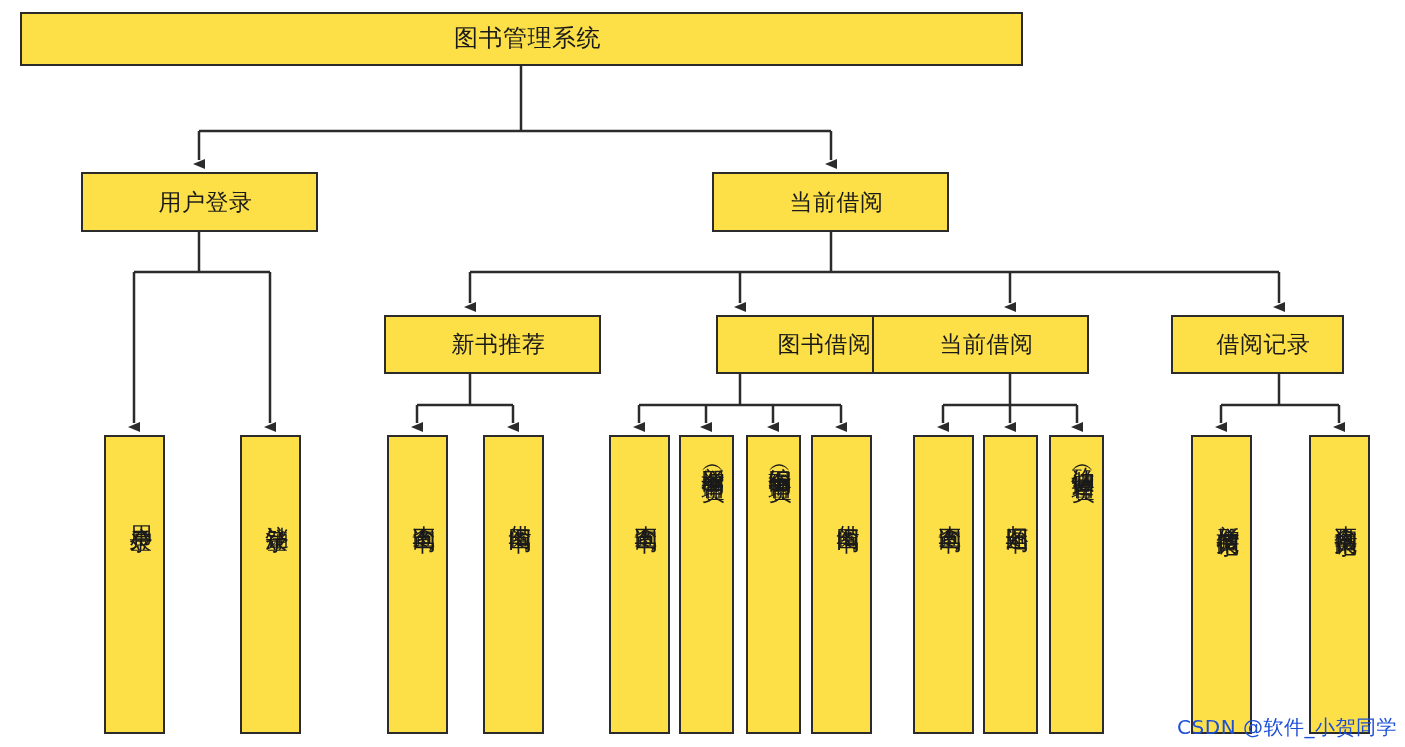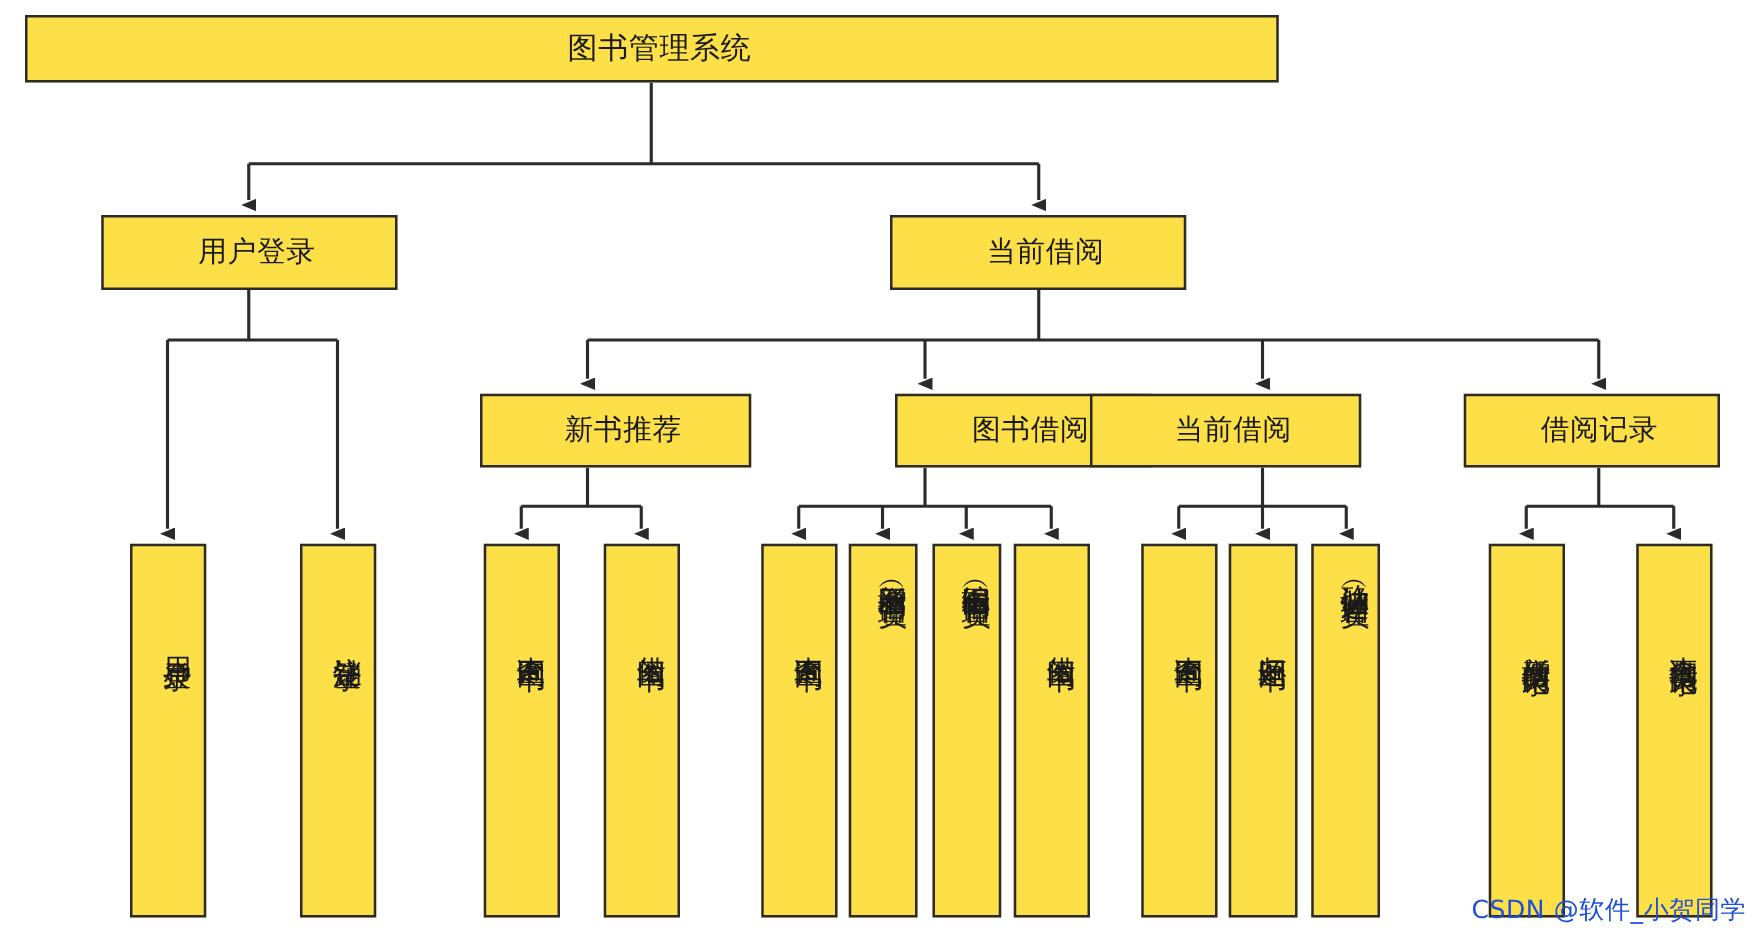--- a/index.html
+++ b/index.html
@@ -141,21 +141,21 @@
 
   <div class="node horiz" style="left:362px; top:315px; width:217px; height:59px;margin-left:22px;">
     <span class="label">新书推荐</span>
   </div>
   <div class="node horiz" style="left:668px; top:315px; width:205px; height:59px;margin-left:48px;">
     <span class="label">图书借阅</span>
   </div>
   <div class="node horiz" style="left:872px; top:315px; width:217px; height:59px;">
     <span class="label">当前借阅</span>
   </div>
-  <div class="node horiz" style="left:1171px; top:315px; width:205px; height:59px;">
+  <div class="node horiz" style="left:1171px; top:315px; width:173px; height:59px;">
     <span class="label">借阅记录</span>
   </div>
 
   <div class="node vert" style="left:104px; top:435px; width:61px; height:299px;">
     <span class="label">用户登录</span>
   </div>
   <div class="node vert" style="left:240px; top:435px; width:61px; height:299px;">
     <span class="label">注销登录</span>
   </div>
 

